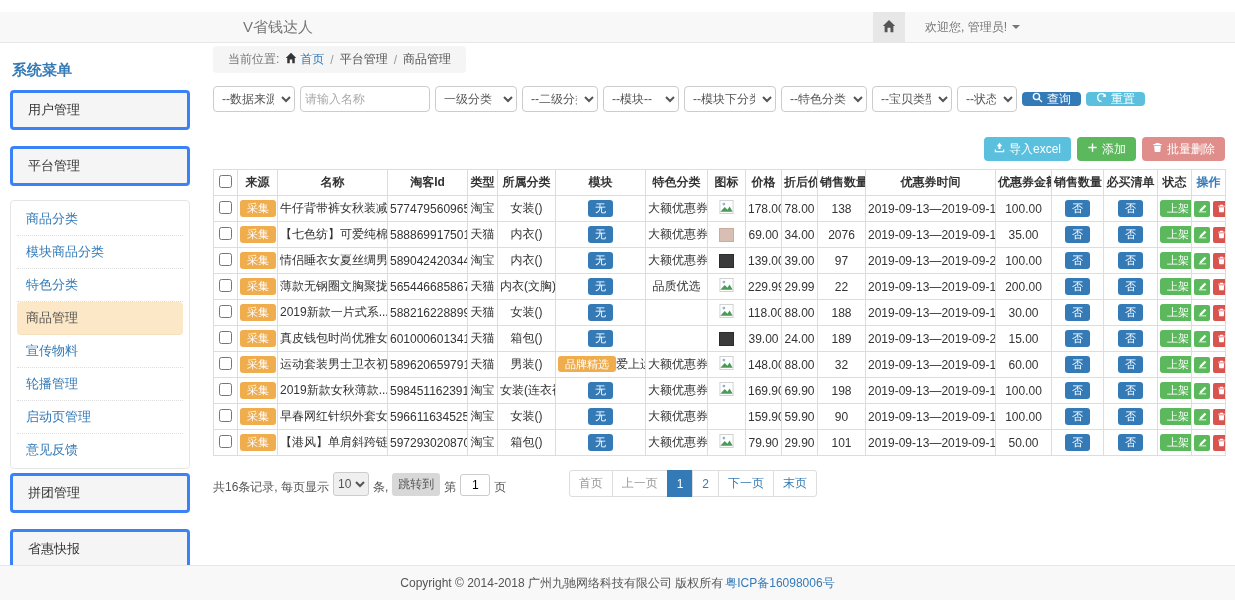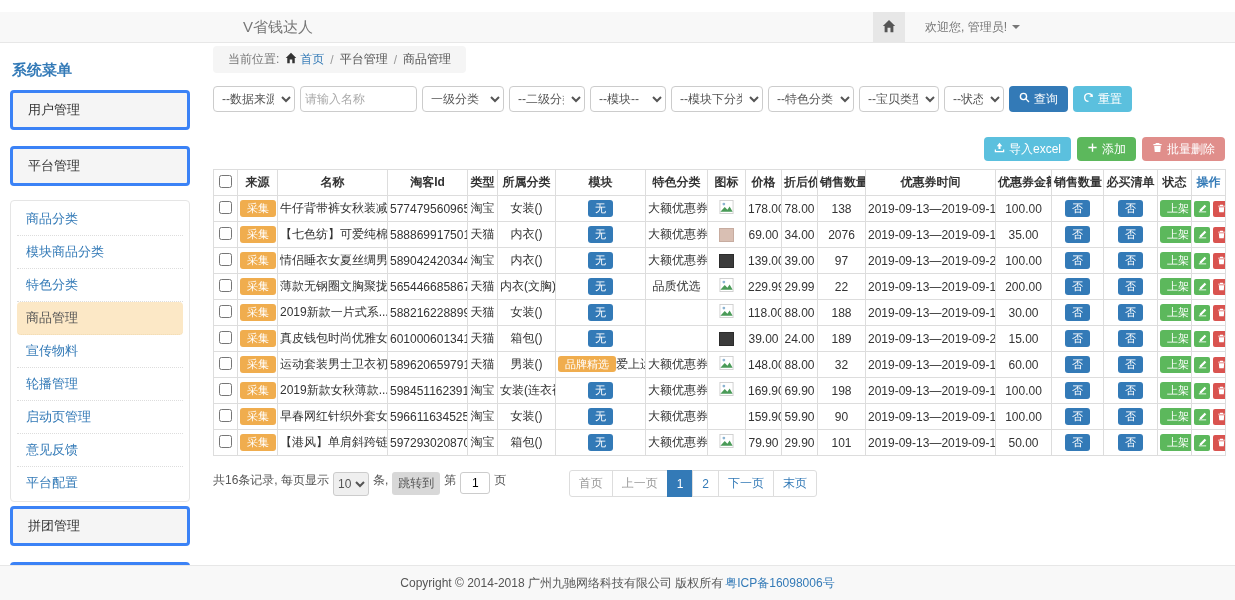--- a/index.html
+++ b/index.html
@@ -32,22 +32,22 @@
   .breadcrumb { background:#f5f5f5; border-radius:4px; padding:5px 15px; font-size:12px; color:#777; display:flex; align-items:center; gap:6px; width:fit-content; min-width:0; }
   .breadcrumb .bc-home { color:#337ab7; cursor:pointer; display:flex; align-items:center; gap:3px; }
   .breadcrumb .bc-home svg { width:12px; height:12px; fill:#333; }
   .bc-sep { color:#999; }
   .bc-item { color:#555; }
 
   
   .filters { display:flex; gap:5px; margin-top:13px; align-items:center; }
   .f-sel, .f-input { height:26px; border:1px solid #ccc; border-radius:4px; font-size:12px; color:#555; background:#fff; padding:2px 4px; font-family:inherit; }
   .f-input::placeholder { color:#aaa; }
-  .w82{width:82px}.w113{width:117px}.w76{width:76px}.w92{width:92px}.w86{width:86px}.w80{width:80px}.w60{width:60px}
-  .btn { border:none; border-radius:4px; color:#fff; font-size:12px; height:26px; padding:0 10px; cursor:pointer; display:inline-flex; align-items:center; gap:4px; font-family:inherit; }
+  .w82{width:82px}.w113{width:130px}.w76{width:76px}.w92{width:92px}.w86{width:86px}.w80{width:80px}.w60{width:60px}
+  .btn { border:none; border-radius:4px; color:#fff; font-size:12px; height:14px; padding:0 10px; cursor:pointer; display:inline-flex; align-items:center; gap:4px; font-family:inherit; }
   .btn-primary { background:#337ab7; }
   .btn-info { background:#5bc0de; }
   .btn-success { background:#5cb85c; }
   .btn-danger-soft { background:#e08e8b; }
   .btn svg { width:11px; height:11px; }
 
   
   .toolbar { display:flex; justify-content:flex-end; gap:6px; margin-top:25px; }
   .toolbar .btn { height:24px; }
 
@@ -62,21 +62,21 @@
   .bg-green { background:#5cb85c; }
   .op-btn { display:inline-flex; align-items:center; justify-content:center; width:16px; height:16px; border:none; border-radius:2px; cursor:pointer; vertical-align:middle; padding:0; }
   .op-edit { background:#5cb85c; margin-right:3px; }
   .op-del { background:#d9534f; }
   .thumb { display:inline-block; width:15px; height:14px; vertical-align:middle; }
   .thumb-light { background:#d9bfb3; border:1px solid #c7aca0; }
   .thumb-dark { background:#3b3b3b; border:1px solid #2c2c2c; }
 
   
   .pg-row { display:flex; align-items:center; margin-top:14px; }
-  .pg-left { display:flex; align-items:flex-start; gap:4px; color:#555; }
+  .pg-left { display:flex; align-items:flex-end; gap:4px; color:#555; }
   .pg-size { height:24px; border:1px solid #ccc; border-radius:3px; font-size:12px; color:#555; font-family:inherit; }
   .pg-jump-chip { background:#d8d8d8; color:#555; border-radius:3px; padding:3px 6px; cursor:pointer; }
   .pg-jump-input { width:30px; height:22px; border:1px solid #ccc; border-radius:3px; text-align:center; font-size:12px; font-family:inherit; }
   .pg-btns { margin-left:auto; margin-right:408px; display:flex; }
   .pg-btn { border:1px solid #ddd; background:#fff; color:#337ab7; font-size:12px; padding:4px 9px; margin-left:-1px; cursor:pointer; font-family:inherit; }
   .pg-btn:first-child { border-radius:3px 0 0 3px; margin-left:0; }
   .pg-btn:last-child { border-radius:0 3px 3px 0; }
   .pg-btn.active { background:#337ab7; border-color:#337ab7; color:#fff; }
   .pg-btn.disabled { color:#999; cursor:default; }
 
@@ -111,21 +111,20 @@
         <div class="side-panel">平台管理</div>
         <div class="side-sub">
           <a class="side-link">商品分类</a>
           <a class="side-link">模块商品分类</a>
           <a class="side-link">特色分类</a>
           <a class="side-link active">商品管理</a>
           <a class="side-link">宣传物料</a>
           <a class="side-link">轮播管理</a>
           <a class="side-link">启动页管理</a>
           <a class="side-link">意见反馈</a>
-          <a class="side-link">平台配置</a>
         </div>
         <div class="side-panel">拼团管理</div>
         <div class="side-panel">省惠快报</div>
       </div>
   </div>
 
   <div class="main">
 
     <div class="breadcrumb">
       <span>当前位置:</span>

